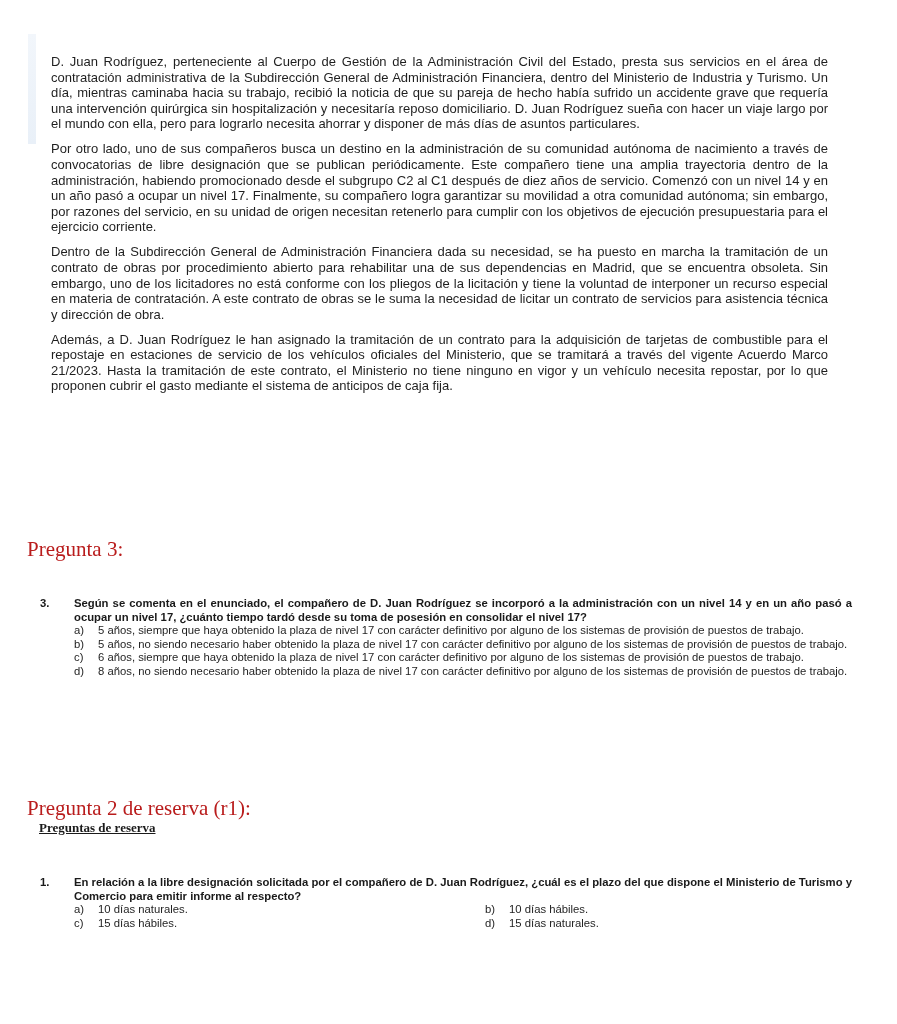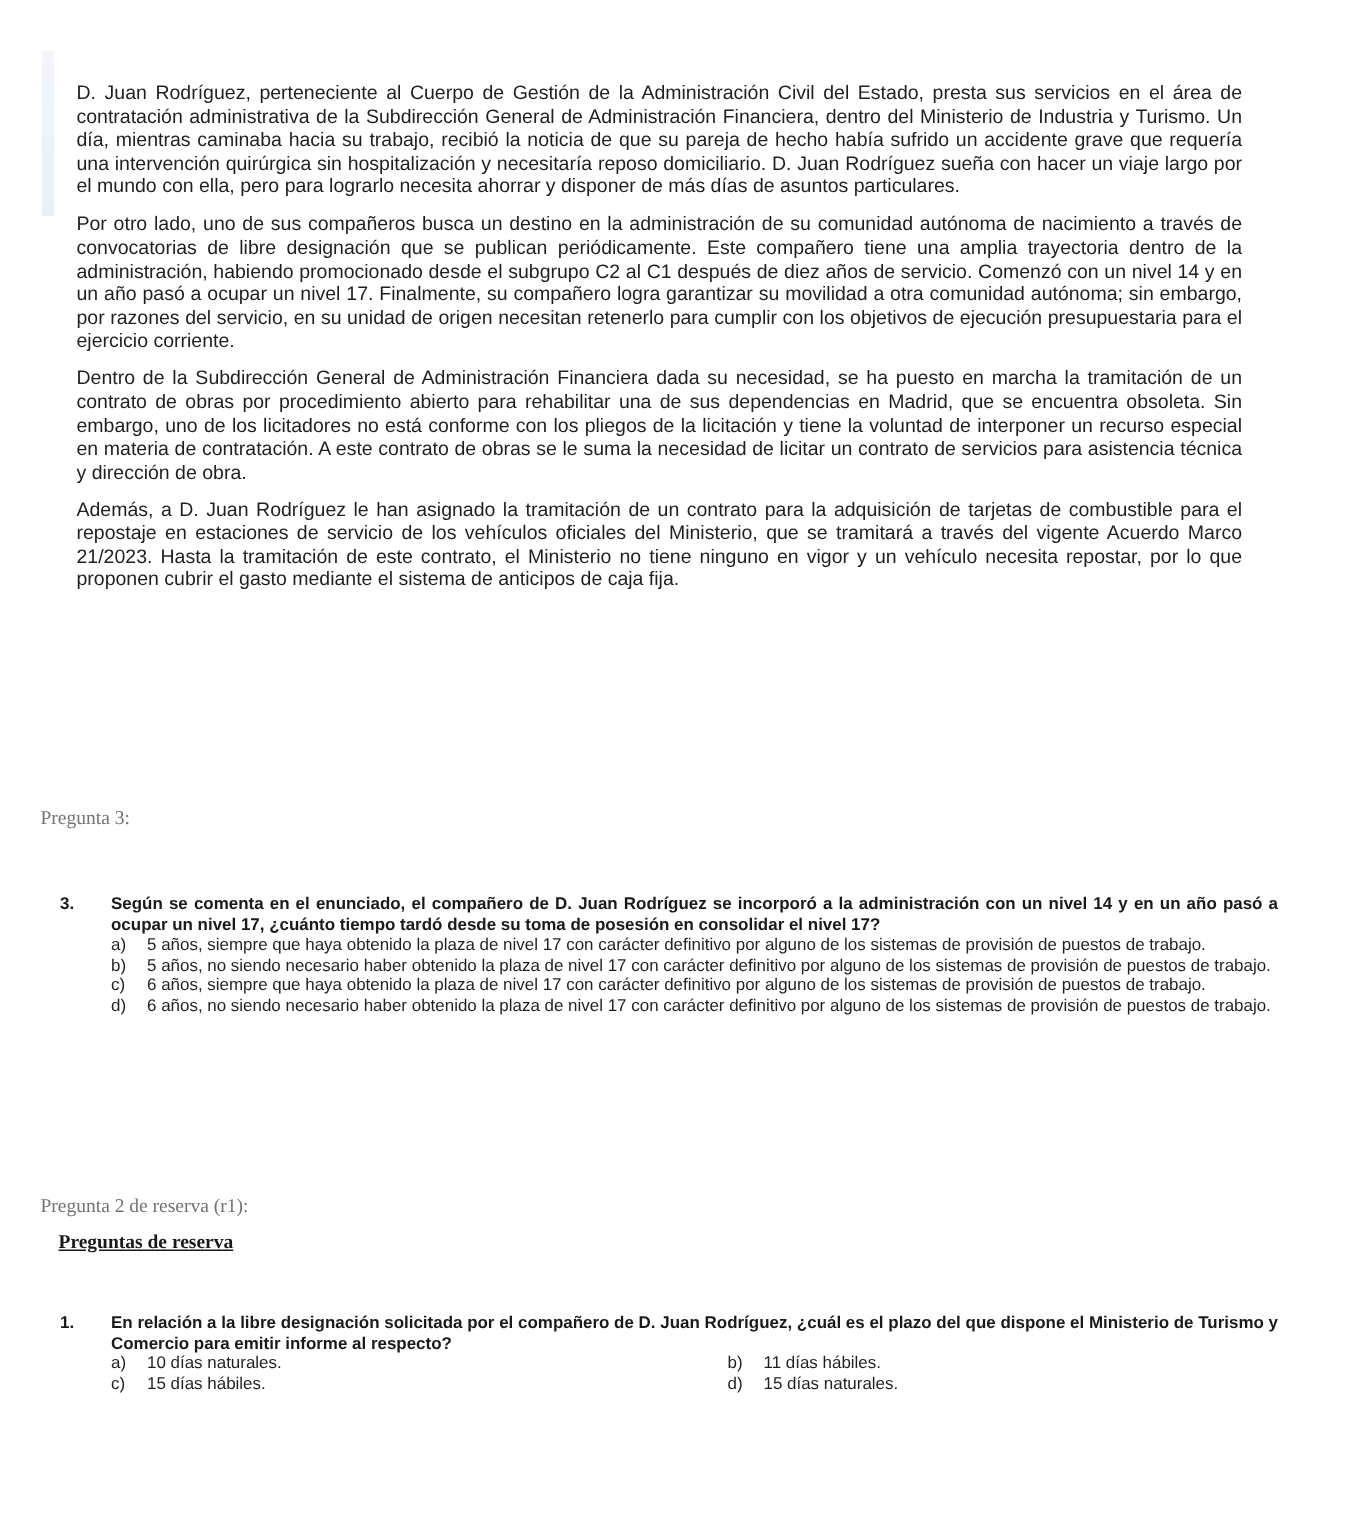--- a/index.html
+++ b/index.html
@@ -13,21 +13,21 @@
     position: absolute; left: 28px; top: 34px; width: 8px; height: 110px;
     background: linear-gradient(180deg, #f2f6fb, #e9f0f8);
   }
   .case {
     position: absolute; left: 51px; top: 32px; width: 777px;
     font-size: 13px; line-height: 15.6px; text-align: justify; margin-top: 22px;
   }
   .case p { margin: 0 0 9.4px 0; }
   .heading {
     position: absolute; left: 27px;
-    font-family: "Liberation Serif", serif; font-size: 13px; color: #737373;
+    font-family: "Liberation Serif", serif; font-size: 21px; color: #b91c1c;
     font-weight: normal; margin: 0;
   }
   .q-block { position: absolute; left: 40px; width: 812px; font-size: 11.3px; line-height: 13.6px; }
   .q-head { display: flex; font-weight: bold; color: #1a1a1a; }
   .q-num { width: 34px; flex: none; }
   .q-text { flex: 1; text-align: justify; }
   .opt { display: flex; margin-left: 34px; }
   .opt-letter { width: 24px; flex: none; }
   .opt-text { flex: 1; text-align: justify; }
   .subhead {
@@ -63,41 +63,41 @@
   <div class="opt">
     <span class="opt-letter">b)</span>
     <span class="opt-text">5 años, no siendo necesario haber obtenido la plaza de nivel 17 con carácter definitivo por alguno de los sistemas de provisión de puestos de trabajo.</span>
   </div>
   <div class="opt">
     <span class="opt-letter">c)</span>
     <span class="opt-text">6 años, siempre que haya obtenido la plaza de nivel 17 con carácter definitivo por alguno de los sistemas de provisión de puestos de trabajo.</span>
   </div>
   <div class="opt">
     <span class="opt-letter">d)</span>
-    <span class="opt-text">6 años, no siendo necesario haber obtenido la plaza de nivel 17 con carácter definitivo por alguno de los sistemas de provisión de puestos de trabajo.</span>
+    <span class="opt-text">8 años, no siendo necesario haber obtenido la plaza de nivel 17 con carácter definitivo por alguno de los sistemas de provisión de puestos de trabajo.</span>
   </div>
 </section>
 
 <h2 class="heading" style="top:796px;">Pregunta 2 de reserva (r1):</h2>
 
 <div class="subhead">Preguntas de reserva</div>
 
 <section class="q-block" style="top:876px;">
   <div class="q-head">
     <span class="q-num">1.</span>
     <span class="q-text">En relación a la libre designación solicitada por el compañero de D. Juan Rodríguez, ¿cuál es el plazo del que dispone el Ministerio de Turismo y Comercio para emitir informe al respecto?</span>
   </div>
   <div class="opt-grid">
     <div class="cell">
       <span class="opt-letter">a)</span>
       <span class="opt-text">10 días naturales.</span>
     </div>
     <div class="cell">
       <span class="opt-letter">b)</span>
-      <span class="opt-text">11 días hábiles.</span>
+      <span class="opt-text">10 días hábiles.</span>
     </div>
     <div class="cell">
       <span class="opt-letter">c)</span>
       <span class="opt-text">15 días hábiles.</span>
     </div>
     <div class="cell">
       <span class="opt-letter">d)</span>
       <span class="opt-text">15 días naturales.</span>
     </div>
   </div>

